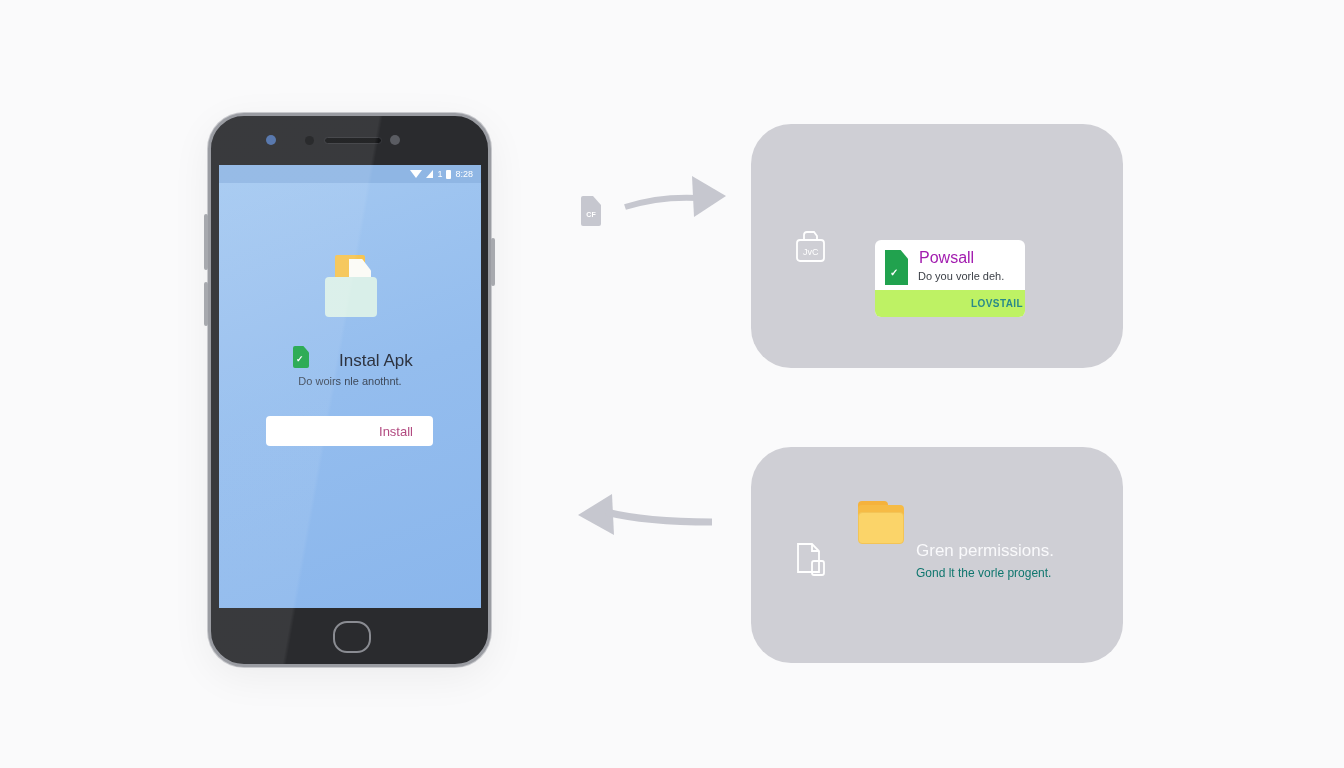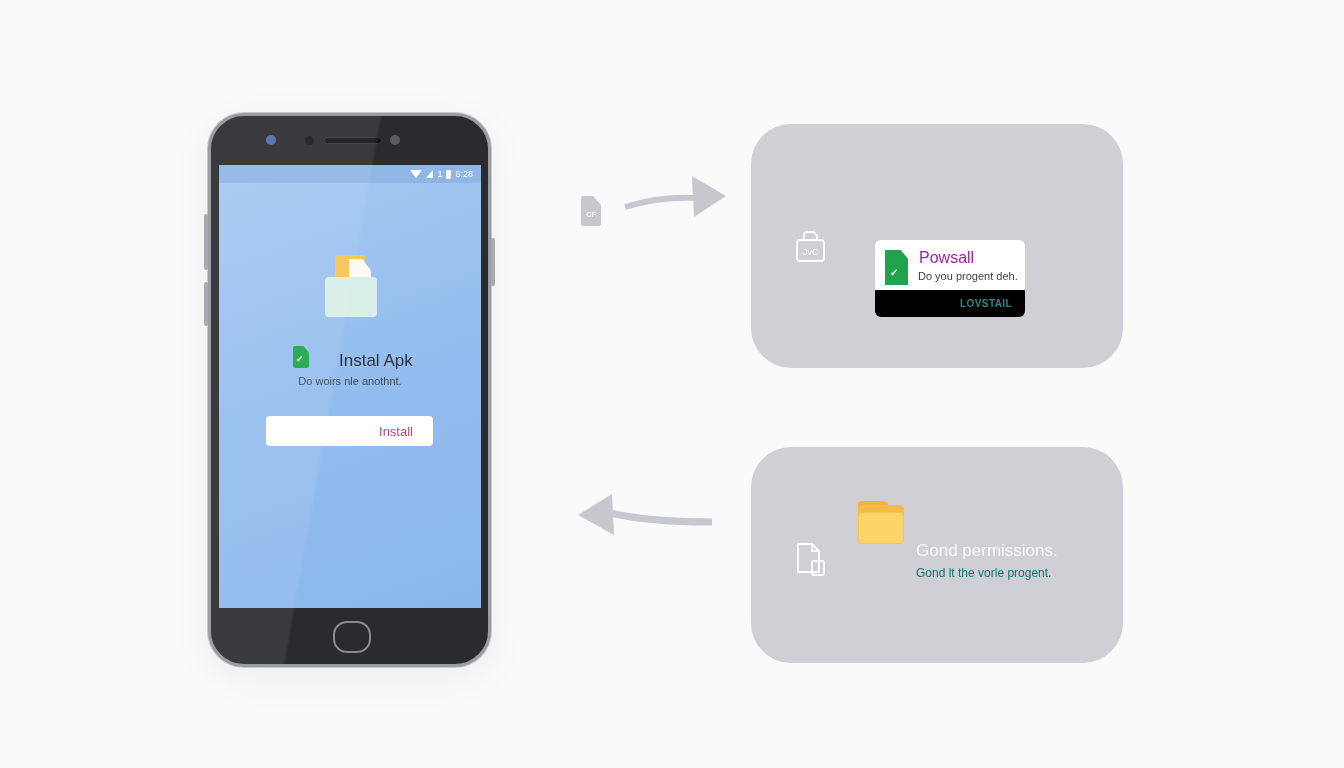--- a/index.html
+++ b/index.html
@@ -111,21 +111,21 @@
   .dialog {
     position: absolute; left: 124px; top: 116px;
     width: 150px; height: 77px;
     background: #ffffff; border-radius: 6px;
     overflow: hidden;
   }
   .dialog-icon { position: absolute; left: 10px; top: 10px; width: 23px; height: 35px; background: #21a24e; clip-path: polygon(0 0, 68% 0, 100% 25%, 100% 100%, 0 100%); }
   .dialog-icon span { position: absolute; left: 5px; top: 17px; color: #fff; font-size: 10px; font-weight: bold; }
   .dialog-title { position: absolute; left: 44px; top: 9px; font-size: 16px; color: #a21caf; }
   .dialog-sub { position: absolute; left: 43px; top: 30px; font-size: 11px; color: #3b3f46; }
-  .dialog-footer { position: absolute; left: 0; bottom: 0; width: 100%; height: 27px; background: #000000; display: flex; justify-content: flex-end; align-items: center; padding-right: 13px; }
+  .dialog-footer { position: absolute; left: 0; bottom: 0; width: 100%; height: 27px; background: #bef264; display: flex; justify-content: flex-end; align-items: center; padding-right: 2px; }
   .dialog-action { font-size: 10px; color: #2a8a8a; letter-spacing: 0.4px; font-weight: bold; background: none; border: none; cursor: pointer; font-family: "Liberation Sans", sans-serif; }
 
   .folder-y { position: absolute; left: 107px; top: 54px; width: 46px; height: 43px; }
   .folder-y .tab { position: absolute; left: 0; top: 0; width: 30px; height: 18px; background: #f5b23c; border-radius: 4px 4px 0 0; }
   .folder-y .tab2 { position: absolute; left: 0; top: 4px; width: 46px; height: 14px; background: #f6bb45; border-radius: 4px 4px 0 0; }
   .folder-y .body { position: absolute; left: 0; top: 11px; width: 46px; height: 32px; background: #fbd469; border-radius: 4px; border: 1px solid #f3c456; }
 
   .perm-title { position: absolute; left: 165px; top: 94px; font-size: 17px; color: #f9f9fb; }
   .perm-sub { position: absolute; left: 165px; top: 119px; font-size: 12px; color: #0f766e; }
 </style>
@@ -190,35 +190,35 @@
     <path d="M9 10 V5 Q9 2 12 2 H19 L22 6 V10" stroke="#fff" stroke-width="1.8" fill="none"></path>
     <rect x="2" y="10" width="27" height="21" rx="3" stroke="#fff" stroke-width="1.8" fill="none"></rect>
     <text x="8" y="25" font-size="9" fill="#fff" font-family="Liberation Sans, sans-serif">JvC</text>
   </svg>
 
   <div class="dialog">
     <div class="dialog-icon">
         <span>✓</span>
       </div>
     <div class="dialog-title">Powsall</div>
-    <div class="dialog-sub">Do you progent deh.</div>
+    <div class="dialog-sub">Do you vorle deh.</div>
     <div class="dialog-footer">
       <button class="dialog-action">LOVSTAIL</button>
     </div>
   </div>
 </div>
 
 <div class="panel panel-bottom">
   <svg class="outline-icon" style="left:44px; top:94px;" width="34" height="40" viewBox="0 0 34 40">
     <path d="M3 3 H17 L24 10 V31 H3 Z" stroke="#fff" stroke-width="1.8" fill="none"></path>
     <path d="M17 3 V10 H24" stroke="#fff" stroke-width="1.8" fill="none"></path>
     <rect x="17" y="20" width="12" height="14" rx="2" stroke="#fff" stroke-width="1.8" fill="none"></rect>
   </svg>
 
   <div class="folder-y">
     <div class="tab"></div>
     <div class="tab2"></div>
     <div class="body"></div>
   </div>
 
-  <div class="perm-title">Gond permissions.</div>
+  <div class="perm-title">Gren permissions.</div>
   <div class="perm-sub">Gond lt the vorle progent.</div>
 </div>
 
 </body></html>

